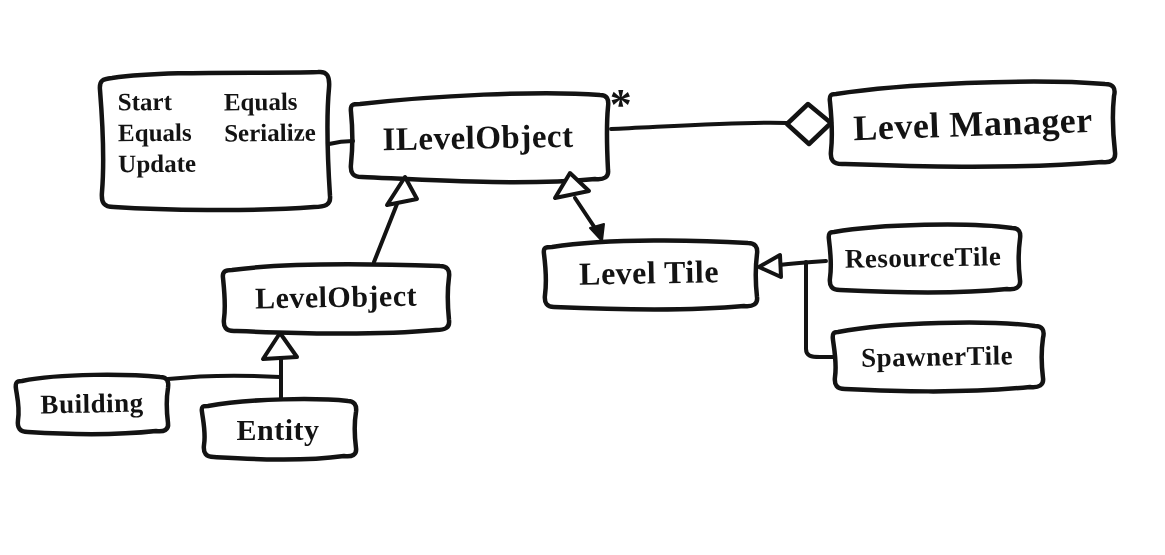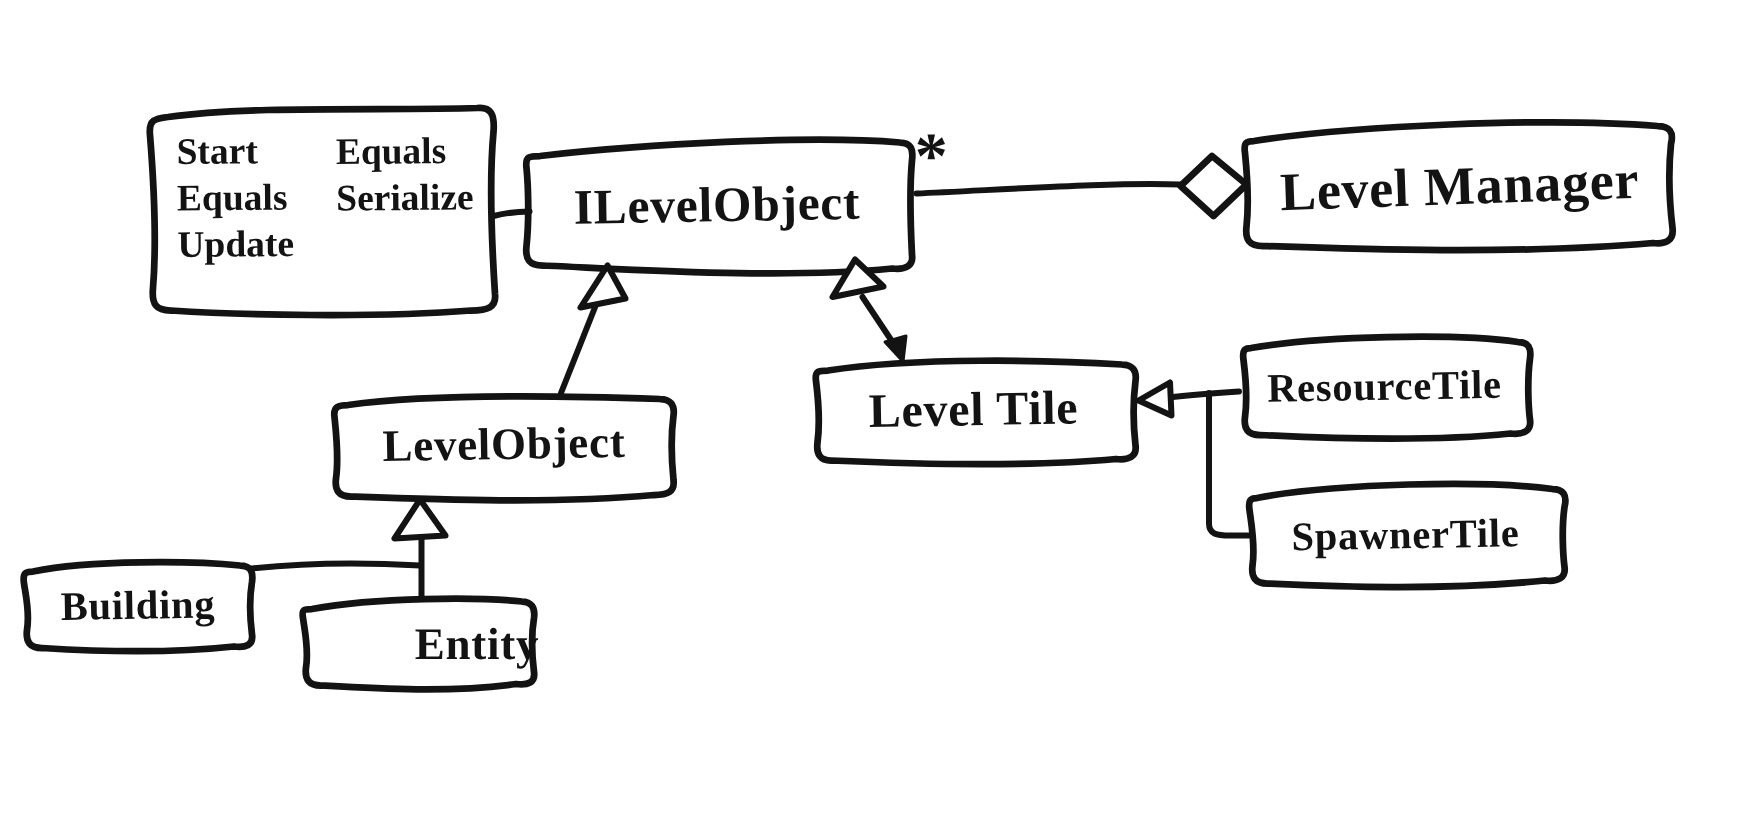--- a/index.html
+++ b/index.html
@@ -29,21 +29,21 @@
     transform:rotate(-0.5deg);
   }
   #lbl-ilevelobject{left:478px;top:138px;font-size:33px;transform:translate(-50%,-50%) rotate(-1deg);}
   #lbl-star{left:621px;top:104px;font-size:44px;}
   #lbl-levelmanager{left:973px;top:124px;font-size:36px;transform:translate(-50%,-50%) rotate(-2deg);}
   #lbl-levelobject{left:336px;top:297px;font-size:30px;transform:translate(-50%,-50%) rotate(-1deg);}
   #lbl-leveltile{left:649px;top:273px;font-size:32px;transform:translate(-50%,-50%) rotate(-1deg);}
   #lbl-resourcetile{left:923px;top:258px;font-size:27px;transform:translate(-50%,-50%) rotate(-1deg);}
   #lbl-spawnertile{left:937px;top:357px;font-size:27px;transform:translate(-50%,-50%) rotate(-1deg);}
   #lbl-building{left:92px;top:404px;font-size:27px;transform:translate(-50%,-50%) rotate(-1deg);}
-  #lbl-entity{left:278px;top:430px;font-size:30px;margin-left:40px;}
+  #lbl-entity{left:278px;top:430px;font-size:30px;}
   #note-col1{left:118px;top:86px;}
   #note-col2{left:224px;top:86px;}
 </style>
 </head>
 <body>
 
 <div id="canvas">
 
   <svg id="strokes" width="1165" height="555" viewBox="0 0 1165 555" fill="none" stroke="#131313" stroke-width="4.5" stroke-linecap="round" stroke-linejoin="round">
 

